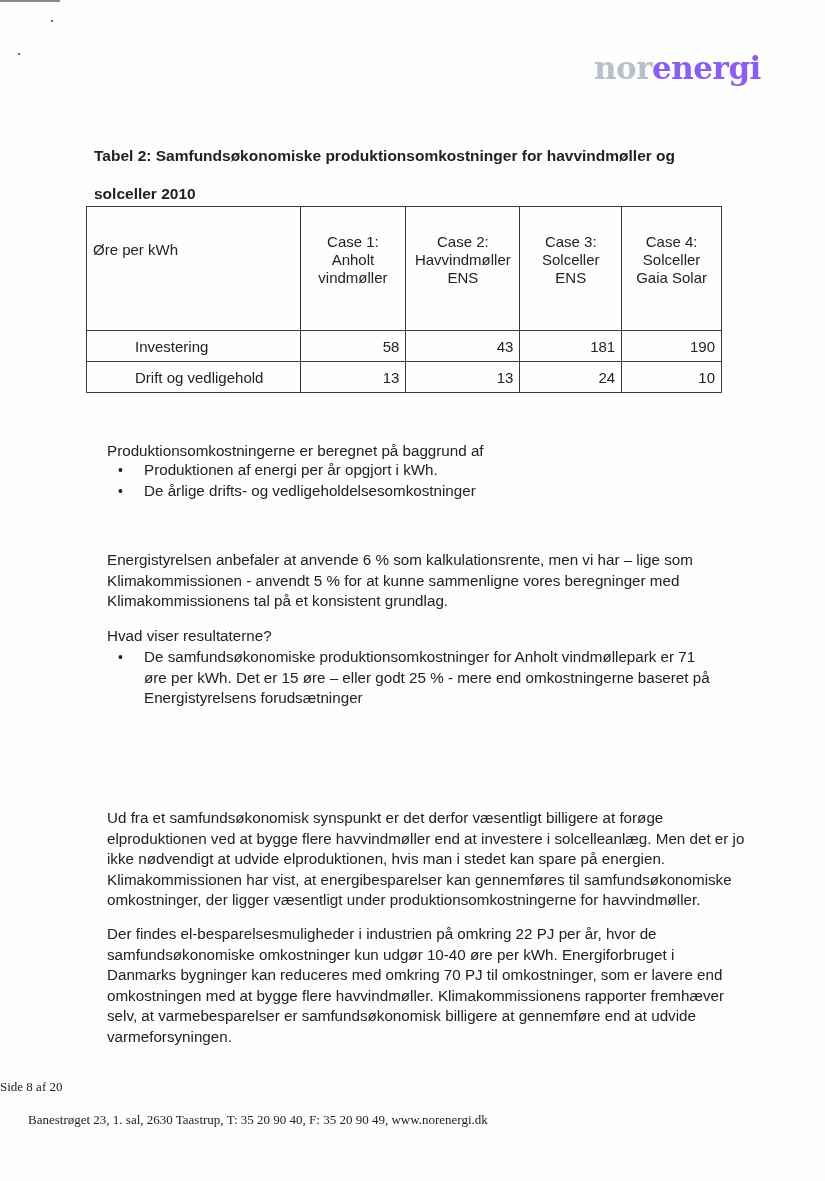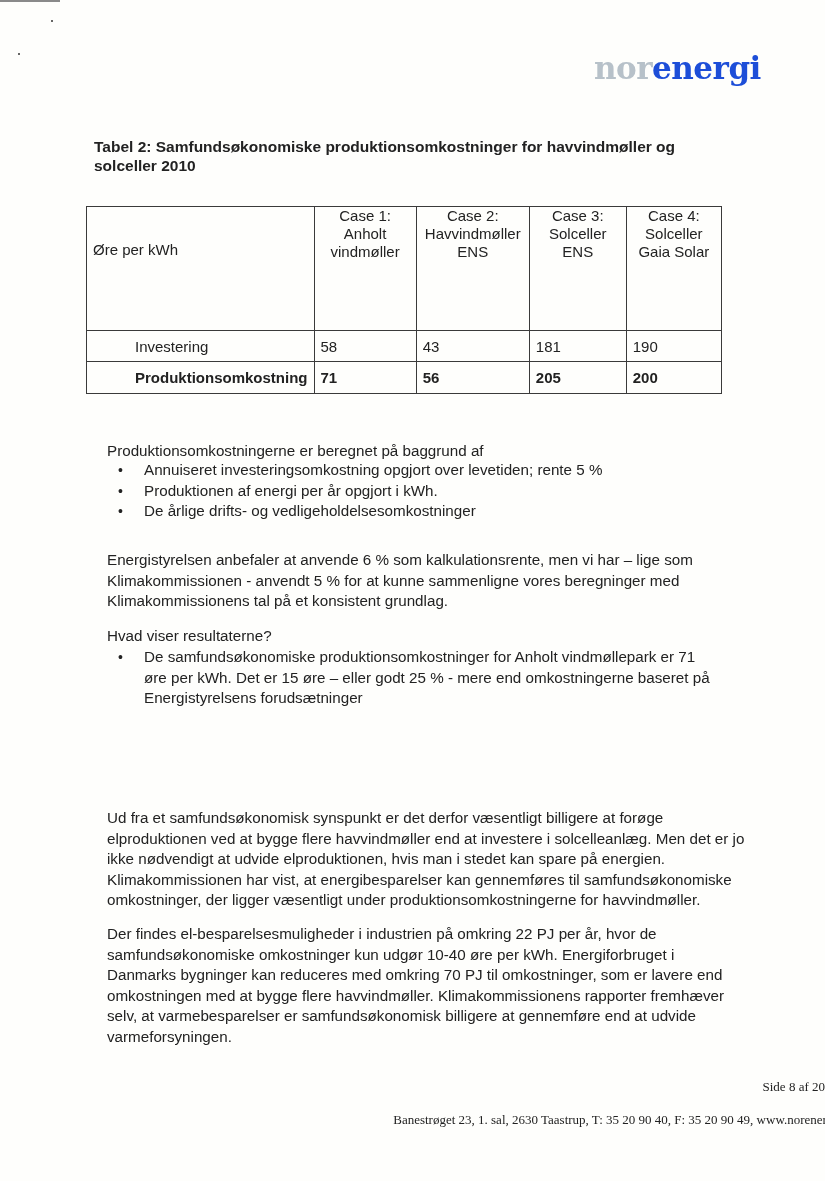--- a/index.html
+++ b/index.html
@@ -8,55 +8,55 @@
     position: relative; overflow: hidden;
     font-family: "Liberation Sans", sans-serif; color: #1e1e1e;
   }
   .topline { position: absolute; left: 0; top: 0; width: 60px; height: 2px; background: #8a8a8a; }
   .dot { position: absolute; width: 2px; height: 2px; background: #333; border-radius: 1px; }
   .logo {
     position: absolute; left: 594px; top: 50px;
     font-family: "DejaVu Serif", serif; font-weight: bold; font-size: 31px; letter-spacing: -0.5px;
   }
   .logo .nor { color: #b7c1c9; }
-  .logo .energi { color: #1d4ed8; }
+  .logo .energi { color: #8b5cf6; }
   .title {
     position: absolute; left: 94px; top: 137px; width: 620px;
-    font-weight: bold; font-size: 15.5px; line-height: 19px; color: #222;
+    font-weight: bold; font-size: 15.5px; line-height: 38px; color: #222;
   }
   table.cost {
     position: absolute; left: 86px; top: 206px; width: 636px;
     border-collapse: collapse; font-size: 15px; color: #222;
   }
   table.cost td, table.cost th {
     border: 1px solid #3a3a3a; padding: 0 6px; font-weight: normal;
   }
-  table.cost thead th { height: 89px; vertical-align: top; line-height: 18px; }
+  table.cost thead th { height: 89px; vertical-align: top; padding-top: 26px; line-height: 18px; }
   table.cost thead th.rowhead { text-align: left; padding-top: 34px; }
   table.cost thead th.case { text-align: center; }
-  table.cost tbody td { height: 30px; text-align: left; }
+  table.cost tbody td { height: 30px; text-align: right; }
   table.cost tbody td.label { text-align: left; padding-left: 48px; }
   table.cost tbody tr.total td { font-weight: bold; height: 31px; }
   table.cost col.c0 { width: 214px; }
   table.cost col.c1 { width: 106px; }
   table.cost col.c2 { width: 114px; }
   table.cost col.c3 { width: 102px; }
   table.cost col.c4 { width: 100px; }
   .para {
     position: absolute; left: 94px; width: 640px;
     font-size: 15.2px; line-height: 20.5px; color: #222; margin: 13px;
   }
   ul.bullets {
     position: absolute; left: 118px; width: 600px; margin: 0; padding: 0; list-style: none;
     font-size: 15.2px; line-height: 20.5px; color: #222;
   }
   ul.bullets li { position: relative; padding-left: 26px; }
   ul.bullets li::before { content: "•"; position: absolute; left: 0; top: 0; font-size: 14px; }
   .footer {
-    position: absolute; left: 0; width: 825px; text-align: right;
+    position: absolute; left: 0; width: 825px; text-align: left;
     font-family: "Liberation Serif", serif; font-size: 13px; color: #222;
   }
 </style>
 </head>
 <body>
 
 <div class="topline"></div>
 <div class="dot" style="left:51px;top:20px;"></div>
 <div class="dot" style="left:18px;top:53px;"></div>
 
@@ -100,34 +100,33 @@
     </tr>
   </thead>
   <tbody>
     <tr>
       <td class="label">Investering</td>
       <td>58</td>
       <td>43</td>
       <td>181</td>
       <td>190</td>
     </tr>
-    <tr class="total">
-      <td class="label">Produktionsomkostning</td>
-      <td>71</td>
-      <td>56</td>
-      <td>205</td>
-      <td>200</td>
+    <tr>
+      <td class="label">Drift og vedligehold</td>
+      <td>13</td>
+      <td>13</td>
+      <td>24</td>
+      <td>10</td>
     </tr>
   </tbody>
 </table>
 
 <p class="para" style="top:428px;">Produktionsomkostningerne er beregnet på baggrund af</p>
 
 <ul class="bullets" style="top:460px;">
-  <li>Annuiseret investeringsomkostning opgjort over levetiden; rente 5 %</li>
   <li>Produktionen af energi per år opgjort i kWh.</li>
   <li>De årlige drifts- og vedligeholdelsesomkostninger</li>
 </ul>
 
 <p class="para" style="top:537px;">Energistyrelsen anbefaler at anvende 6 % som kalkulationsrente, men vi har – lige som Klimakommissionen - anvendt 5 % for at kunne sammenligne vores beregninger med Klimakommissionens tal på et konsistent grundlag.</p>
 
 <p class="para" style="top:613px;">Hvad viser resultaterne?</p>
 
 <ul class="bullets" style="top:647px;">
   <li>De samfundsøkonomiske produktionsomkostninger for Anholt vindmøllepark er 71 øre per kWh. Det er 15 øre – eller godt 25 % - mere end omkostningerne baseret på Energistyrelsens forudsætninger</li>

